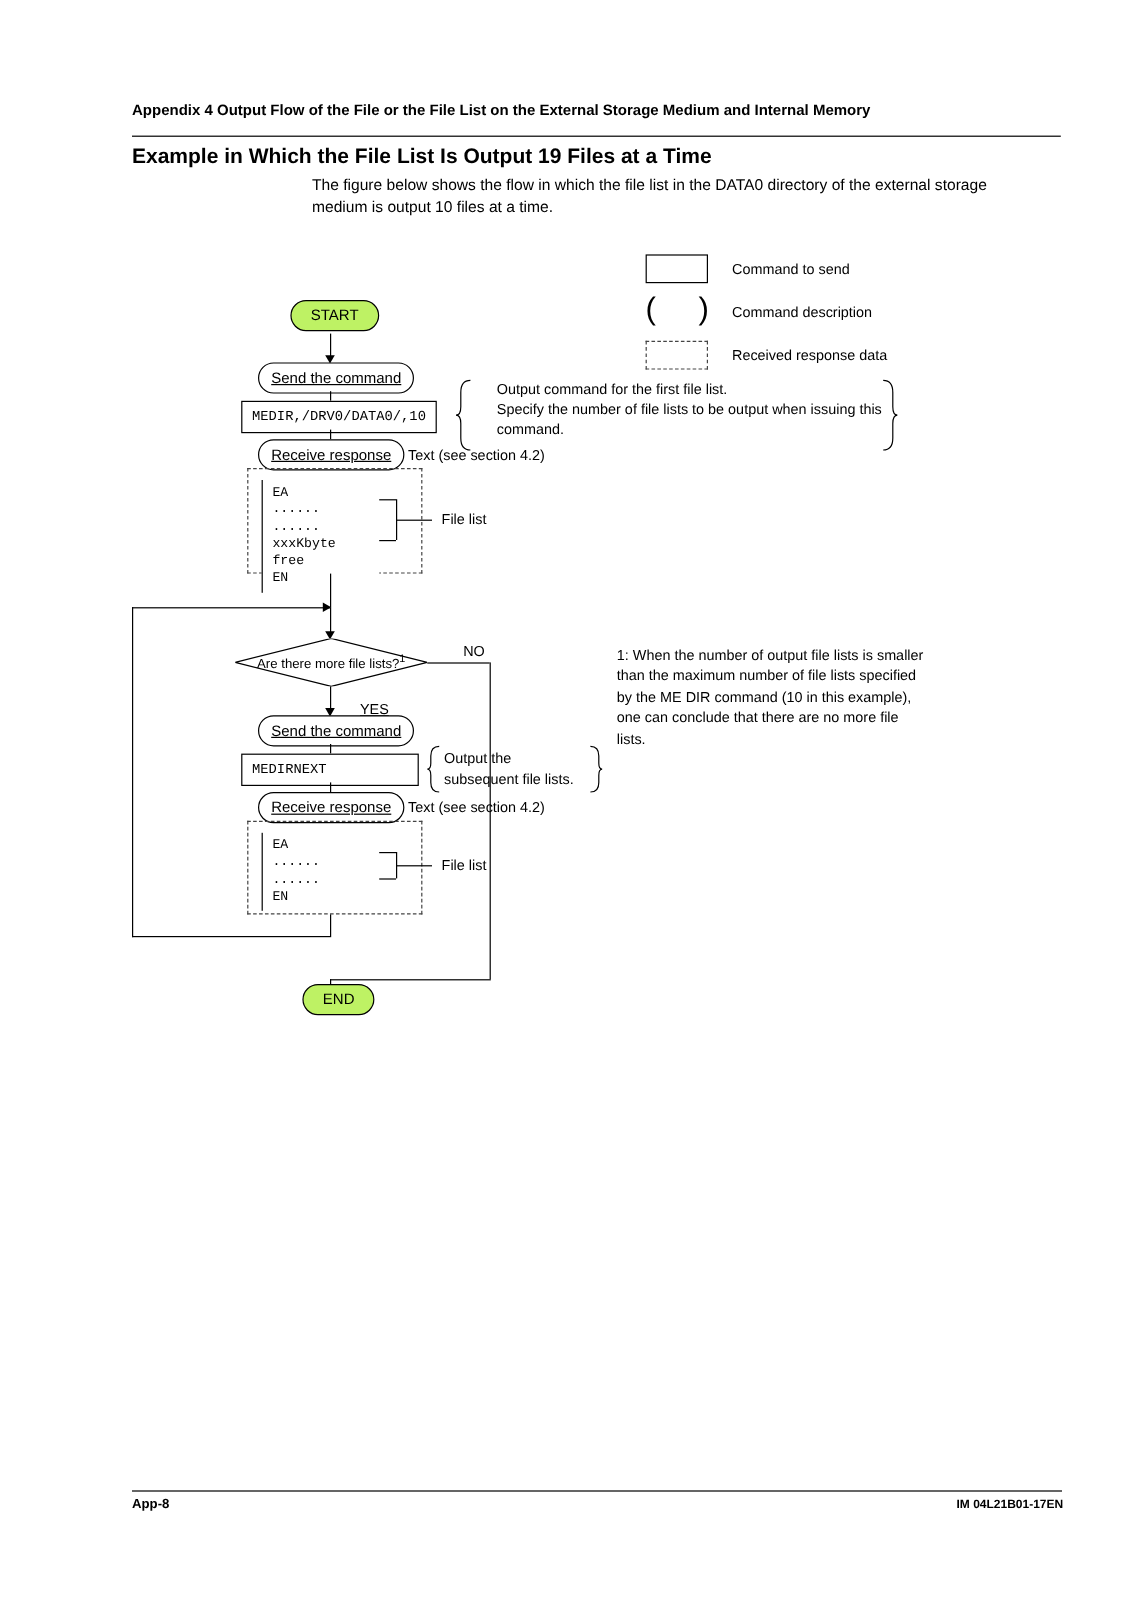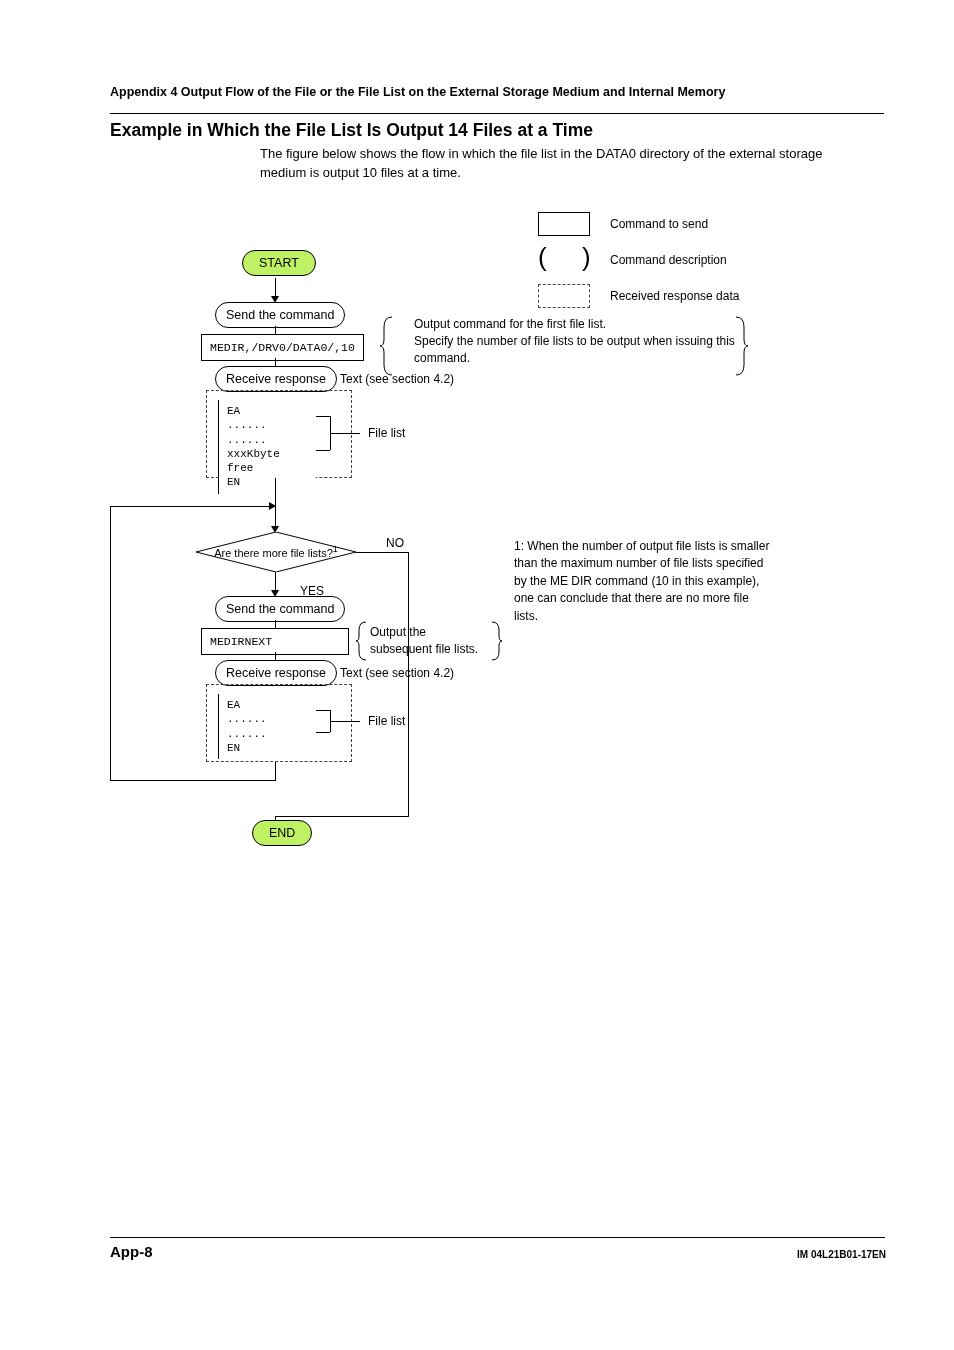--- a/index.html
+++ b/index.html
@@ -47,20 +47,21 @@
     background: #bef264;
     font-size: 12.5px;
   }
   .process {
     border: 1px solid #000;
     border-radius: 14px;
     padding: 5px 10px;
     text-align: center;
     background: #fff;
     font-size: 12.5px;
+    text-decoration: underline;
   }
   .cmdbox {
     border: 1px solid #000;
     background: #fff;
     padding: 6px 8px;
     font-family: "Courier New", monospace;
     font-size: 11.5px;
   }
   .respbox {
     border-left: 1px solid #000;
@@ -129,41 +130,41 @@
     position: absolute;
     font-size: 12px;
     line-height: 1.4;
   }
   .brace-svg { position: absolute; }
   .footer-left {
     position: absolute;
     bottom: 90px;
     left: 110px;
     font-weight: bold;
-    font-size: 15px;
+    font-size: 11px;
     border-top: 1px solid #000;
     padding-top: 5px;
     width: 775px;
     margin-top: 11px;
   }
   .footer-right {
     position: absolute;
     bottom: 90px;
     right: 68px;
     font-weight: bold;
     font-size: 10px;
     padding-top: 5px;
   }
   .sup { font-size: 9px; vertical-align: super; }
 </style>
 </head>
 <body>
 
 <div class="page-header">Appendix 4  Output Flow of the File or the File List on the External Storage Medium and Internal Memory</div>
-<div class="section-title">Example in Which the File List Is Output 14 Files at a Time</div>
+<div class="section-title">Example in Which the File List Is Output 19 Files at a Time</div>
 <div class="intro-text">The figure below shows the flow in which the file list in the DATA0 directory of the external storage medium is output 10 files at a time.</div>
 
 <div class="diagram">
 
   <div class="legend-box" style="top:12px; left:428px;"></div>
   <div class="legend-text" style="top:17px; left:500px;">Command to send</div>
 
   <span class="legend-paren" style="top:42px; left:428px;">(</span>
   <span class="legend-paren" style="top:42px; left:472px;">)</span>
   <div class="legend-text" style="top:53px; left:500px;">Command description</div>

